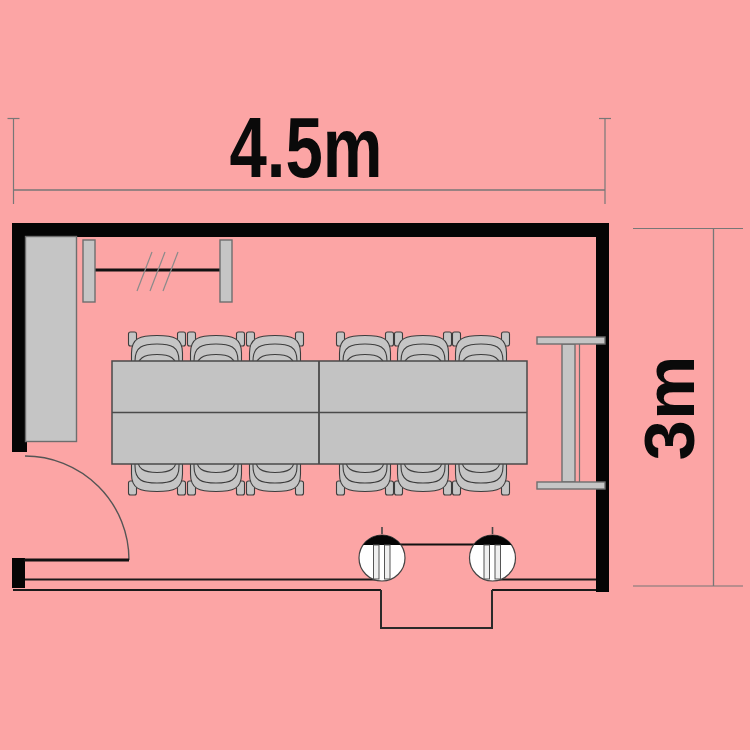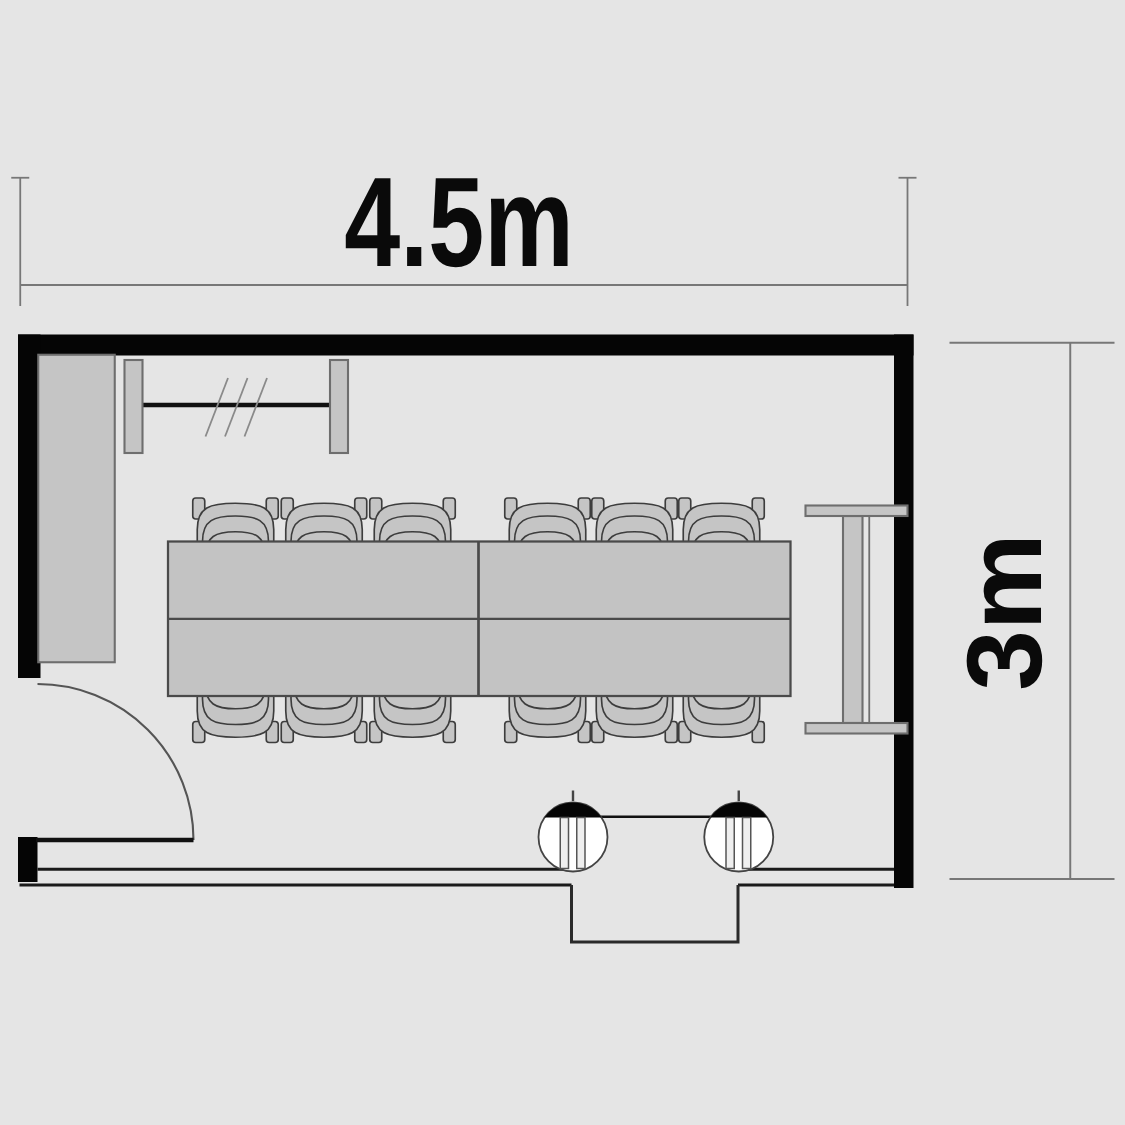--- a/index.html
+++ b/index.html
@@ -7,21 +7,21 @@
     padding: 0;
     width: 750px;
     height: 750px;
     background: #ffffff;
     font-family: "Liberation Sans", sans-serif;
   }
   .canvas {
     position: relative;
     width: 750px;
     height: 750px;
-    background: #e5e5e5;
+    background: #fca5a5;
     overflow: hidden;
   }
   svg { display: block; }
   .dim-text {
     font-family: "Liberation Sans", sans-serif;
     font-weight: bold;
     fill: #0a0a0a;
   }
   .furn { fill: #c5c5c5; stroke: #3d3d3d; stroke-width: 1.1; }
   .furn-light { fill: #c5c5c5; stroke: #6e6e6e; stroke-width: 1.4; }

